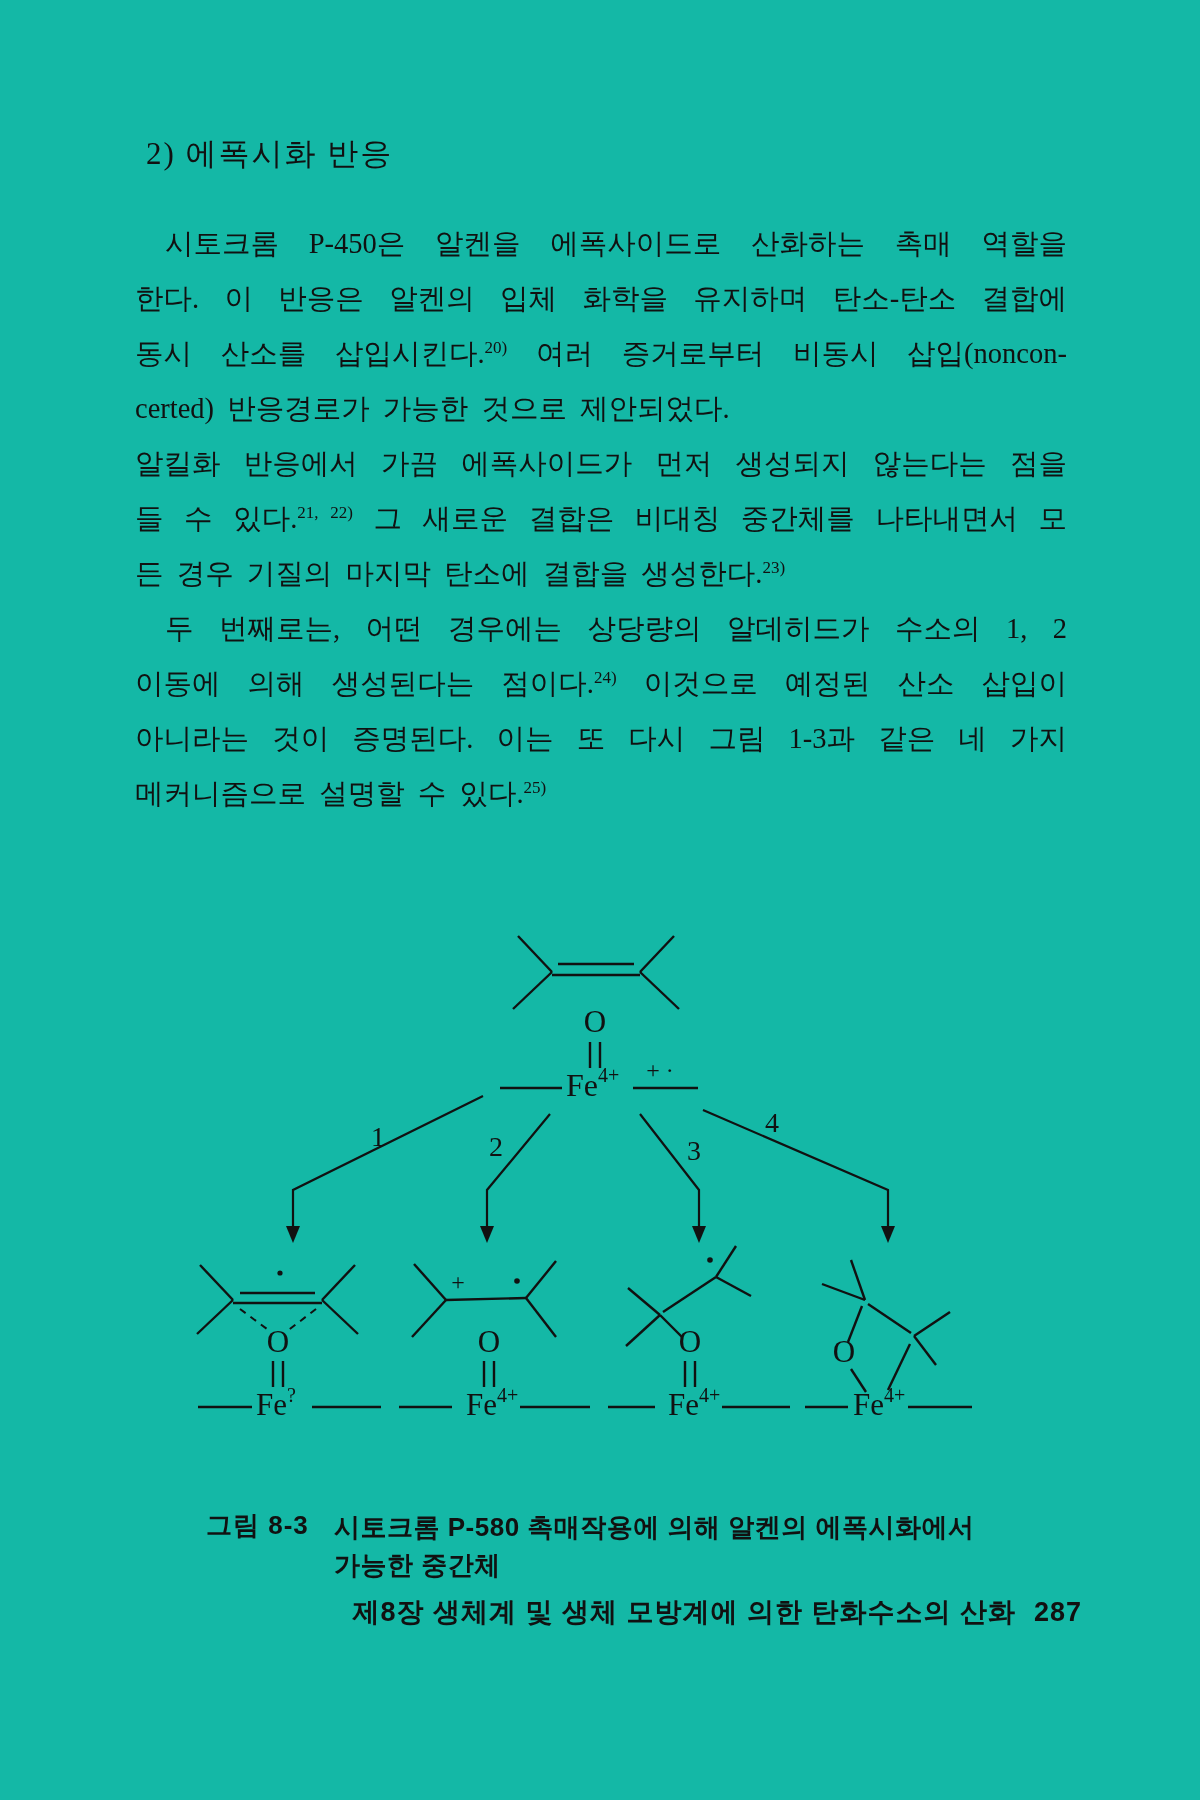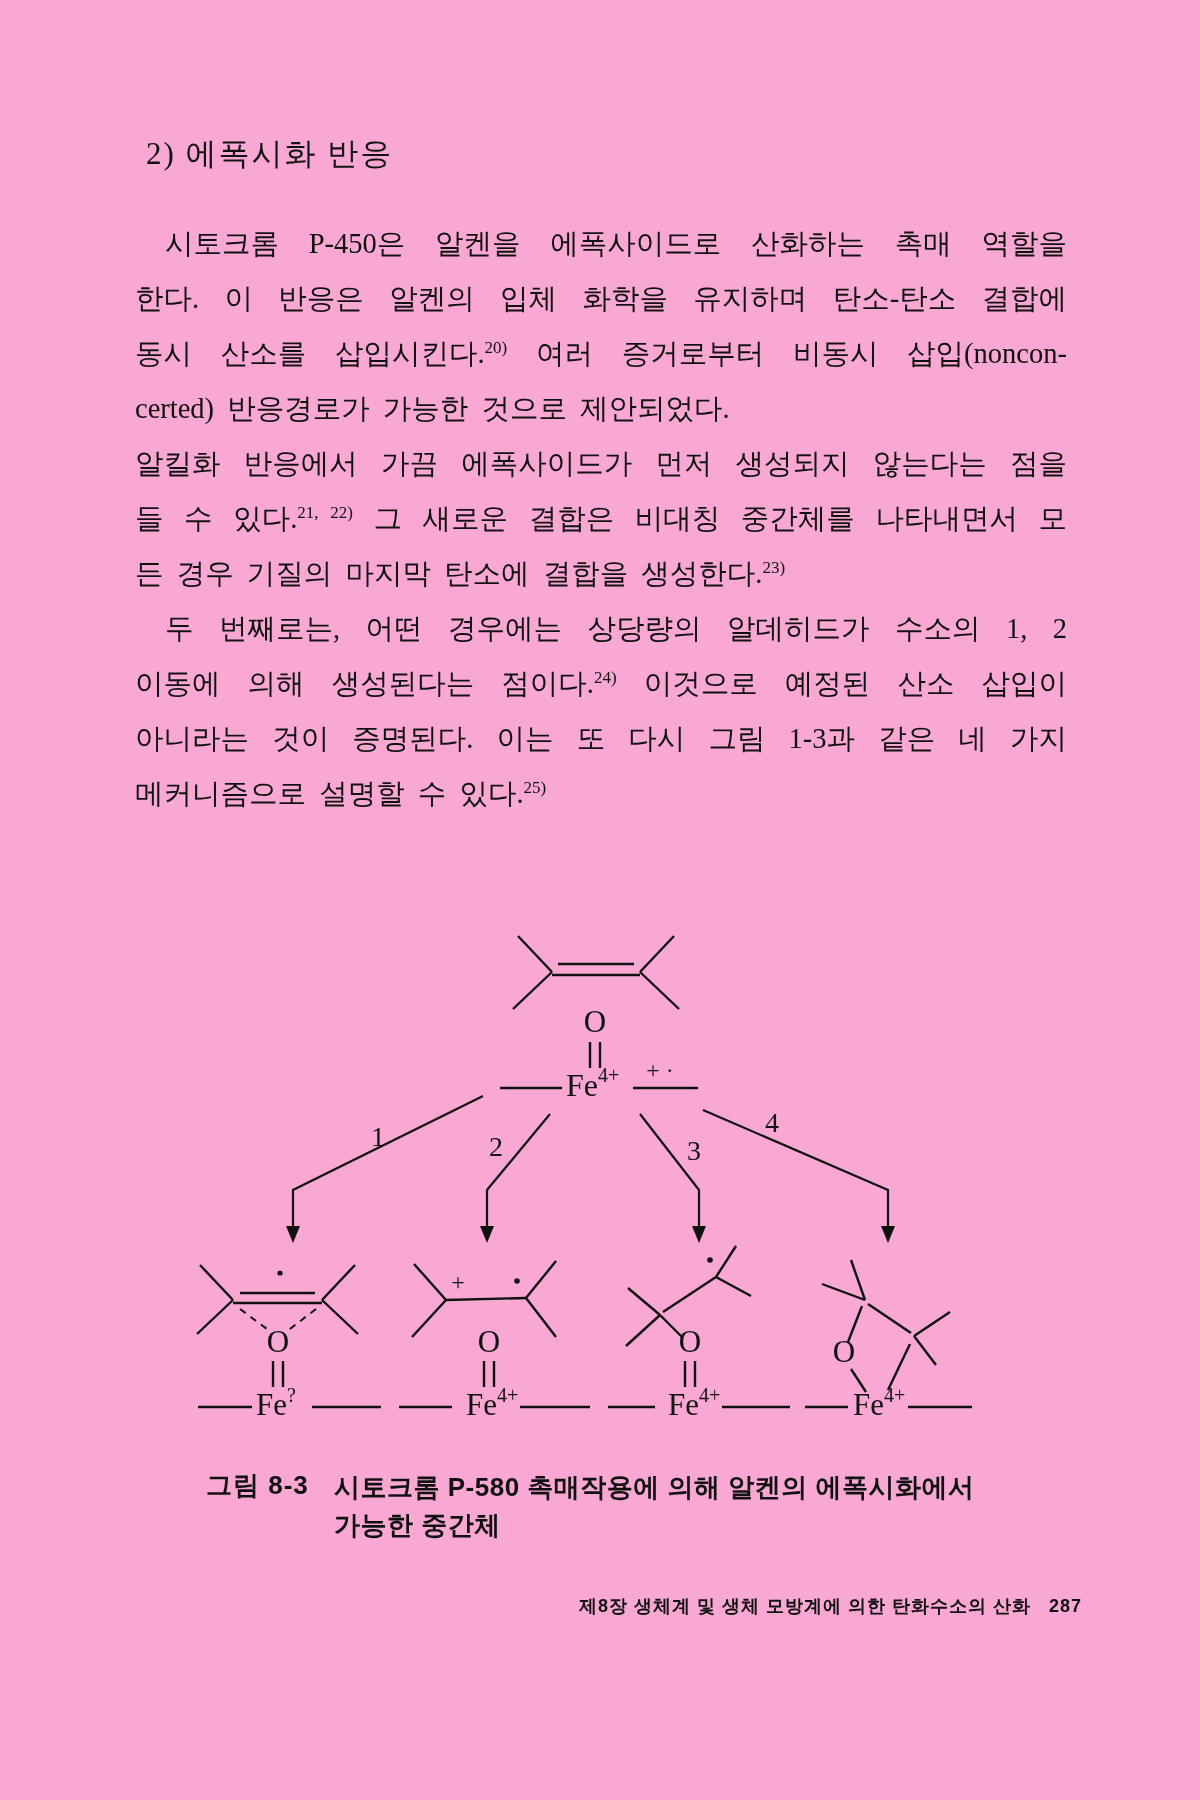--- a/index.html
+++ b/index.html
@@ -1,20 +1,20 @@
 <!DOCTYPE html>
 <html><head>
 <meta charset="utf-8">
 <style>
   html,body{margin:0;padding:0;background:#e8e8e8;}
   .page{
     position:relative;
     width:1200px;height:1800px;
     margin:0 auto;
-    background:#f9a8d4;
+    background:#14b8a6;
     color:#111;
     font-family:"Liberation Serif","DejaVu Serif",serif;
     overflow:hidden;
   }
   .heading{
     position:absolute;left:146px;top:133px;
     font-size:31px;letter-spacing:2px;color:#111;
   }
   .text-block{
     position:absolute;left:135px;top:216px;width:932px;
@@ -24,27 +24,27 @@
   .bline.justify{text-align:justify;text-align-last:justify;white-space:normal;}
   .bline.indent{padding-left:30px;width:902px;}
   .bline sup{font-size:17px;line-height:0;letter-spacing:0;}
   .bline .run{word-spacing:6px;}
   .figure-svg{position:absolute;left:0;top:900px;}
   .caption{
     position:absolute;left:206px;top:1468px;width:880px;
     font-family:"Liberation Sans","DejaVu Sans",sans-serif;
     font-size:26px;font-weight:bold;color:#111;
   }
-  .caption-row{display:flex;}
+  .caption-row{display:flex;margin-top:40px;}
   .caption-label{width:128px;flex:0 0 auto;letter-spacing:1px;}
   .caption-text{line-height:38px;letter-spacing:0.5px;}
   .footer{
     position:absolute;right:118px;top:1594px;
     font-family:"Liberation Sans","DejaVu Sans",sans-serif;
-    font-size:18px;font-weight:bold;letter-spacing:1px;color:#111;
+    font-size:27px;font-weight:bold;letter-spacing:1px;color:#111;
   }
   .footer .pageno{margin-left:18px;}
   svg text{fill:#111;font-family:"Liberation Serif","DejaVu Serif",serif;}
   svg .bond{stroke:#111;stroke-width:2.4;fill:none;}
   svg .dash{stroke:#111;stroke-width:2;stroke-dasharray:7 6;fill:none;}
   svg .arrow{stroke:#111;stroke-width:2.2;fill:none;}
   svg .head{fill:#111;stroke:none;}
   svg .dot{fill:#111;stroke:none;}
 </style>
 </head>

